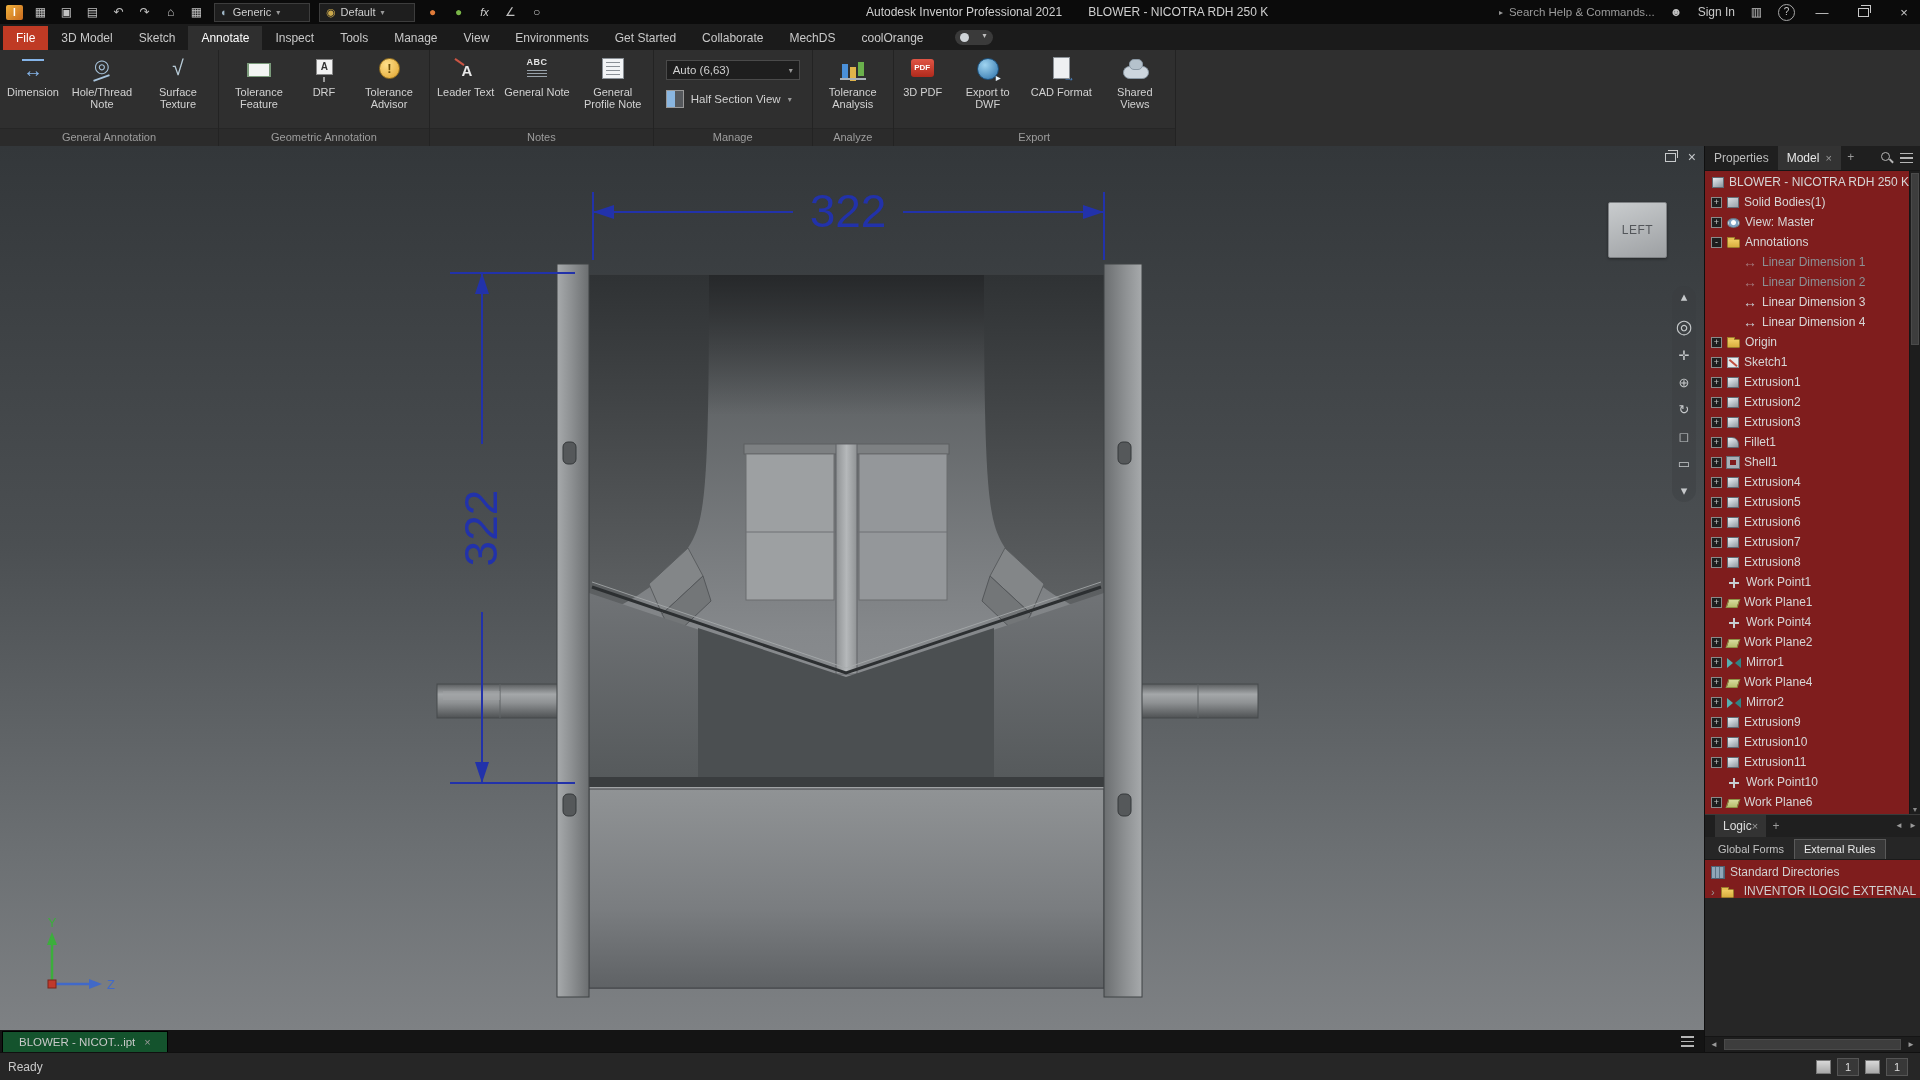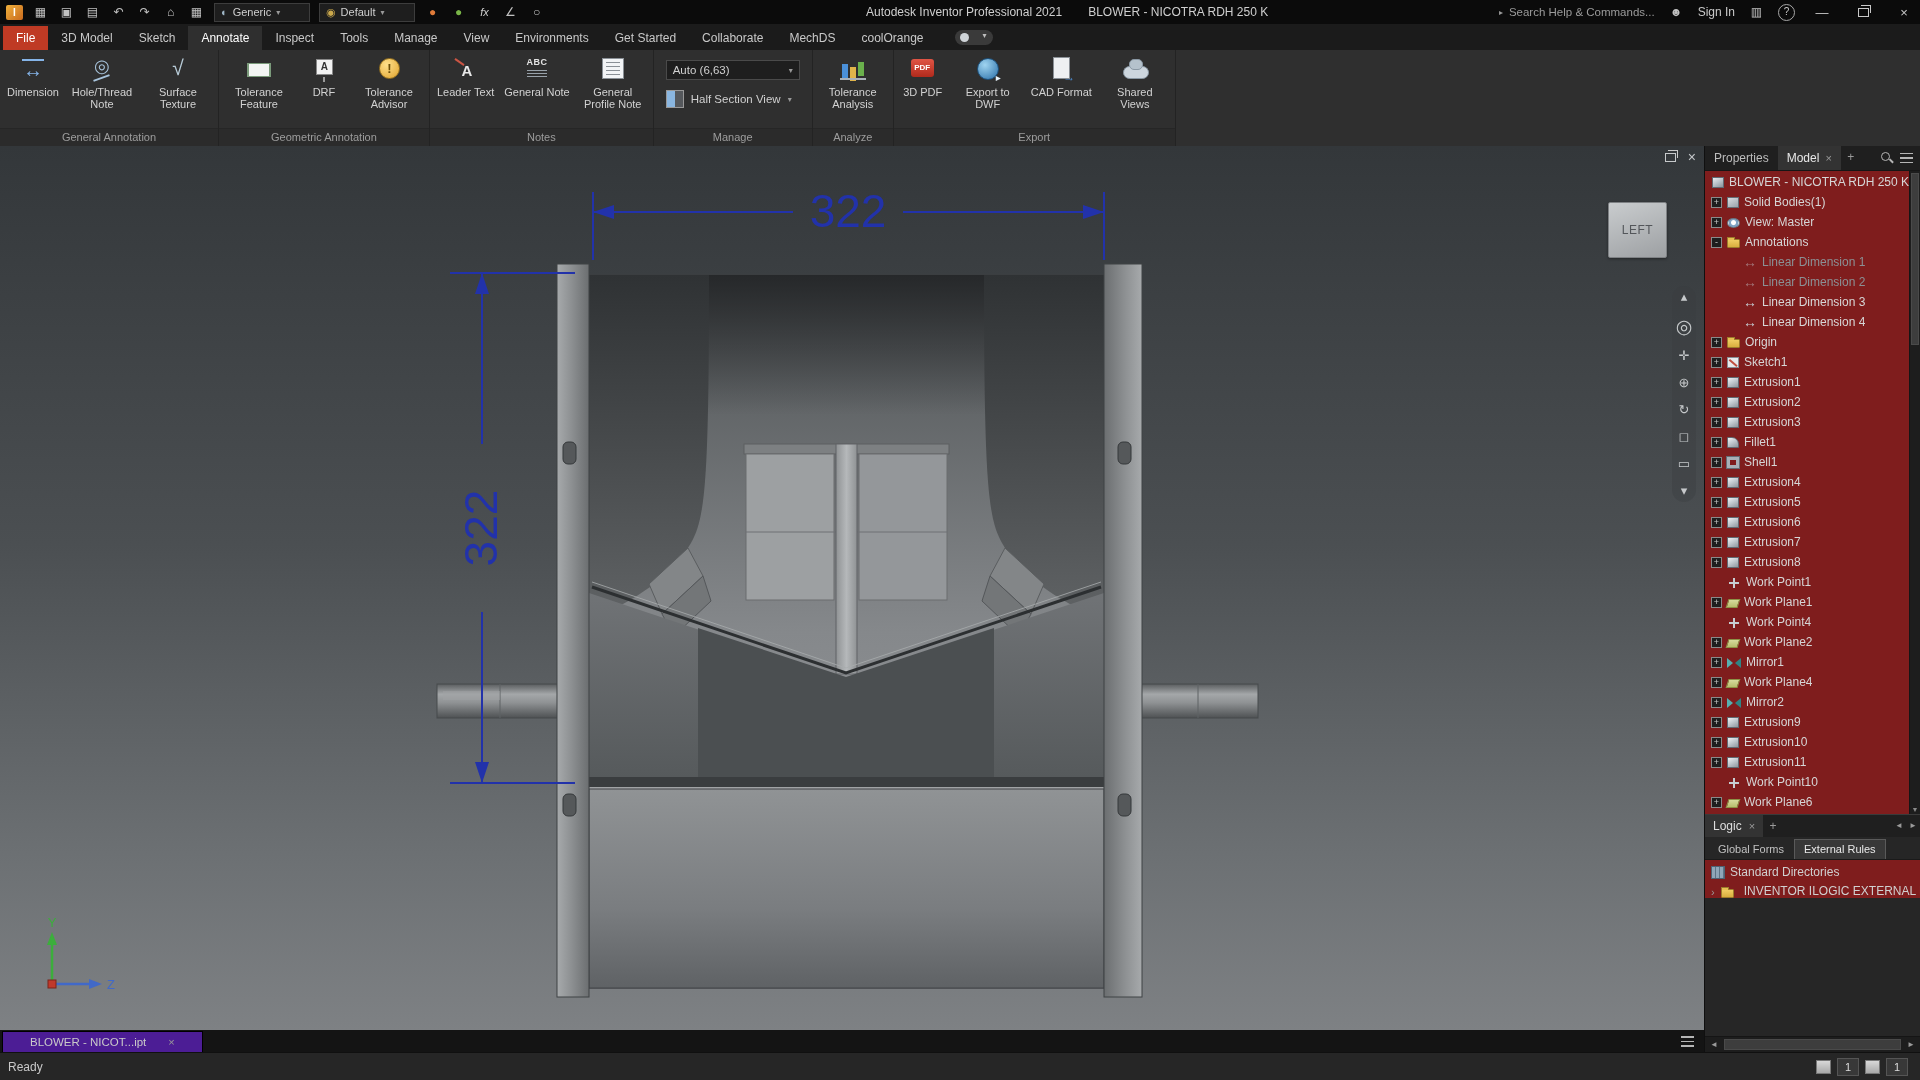--- a/index.html
+++ b/index.html
@@ -123,35 +123,35 @@
   .ticon.workpoint::after{content:"";position:absolute;left:6px;top:2px;width:2px;height:10px;background:#c8ced2;}
   .ticon.workplane{background:linear-gradient(#d6db9e,#b8bf6e);border:1px solid #8c9246;width:12px;height:9px;transform:skewX(-18deg);margin-top:3px;}
   .ticon.mirror::before{content:"";position:absolute;left:0;top:2px;border-top:5px solid transparent;border-bottom:5px solid transparent;border-left:6px solid #56b0b0;}
   .ticon.mirror::after{content:"";position:absolute;right:0;top:2px;border-top:5px solid transparent;border-bottom:5px solid transparent;border-right:6px solid #2f8484;}
 
   .vscroll{position:absolute;right:0;top:0;width:10px;height:100%;background:#1d1d1d;border-left:1px solid #151515;}
   .vthumb{position:absolute;left:1px;right:1px;top:2px;height:170px;background:#3d3d3d;border:1px solid #4a4a4a;}
   .vdown{position:absolute;bottom:1px;left:0;right:0;text-align:center;font-size:7px;color:#8a8a8a;}
 
   .logic-tabsbar{height:22px;background:#1f1f1f;display:flex;align-items:stretch;border-top:1px solid #3a3a3a;flex:none;}
-  .logic-tab{padding:0 8px;background:#333;line-height:21px;font-size:12px;color:#ddd;display:flex;gap:7px;align-items:center;}
+  .logic-tab{padding:0 8px;background:#333;line-height:21px;font-size:12px;color:#ddd;display:flex;align-items:center;margin-left:10px;}
   .arr{width:14px;text-align:center;line-height:21px;font-size:8px;color:#9a9a9a;}
   .subtabs{height:22px;background:#262626;display:flex;align-items:flex-end;padding-left:3px;border-bottom:1px solid #1a1a1a;flex:none;}
   .subtab{padding:0 9px;font-size:11px;line-height:19px;color:#c0c0c0;border:1px solid transparent;border-bottom:none;white-space:nowrap;}
   .subtab.active{background:#383838;border-color:#5a5a5a;color:#e8e8e8;margin-top:36px;}
   .logic-row{display:flex;align-items:flex-end;height:19px;font-size:12px;color:#d0d0d0;padding-left:6px;gap:5px;white-space:nowrap;overflow:hidden;flex:none;}
   .chev{color:#9a9a9a;font-size:11px;width:8px;}
   .ic-dirs{width:12px;height:11px;background:repeating-linear-gradient(90deg,#8fa6b8 0 3px,#5d7486 3px 4px);border:1px solid #4d6375;flex:none;}
   .logic-fill{flex:1;background:#262626;}
   .hscroll{height:15px;background:#1d1d1d;display:flex;align-items:center;padding:0 2px;border-top:1px solid #151515;flex:none;}
   .hthumb{flex:1;height:9px;background:#3d3d3d;border:1px solid #4a4a4a;margin:0 3px;}
 
   
   .doctabs{position:absolute;left:0;top:1030px;width:1704px;height:22px;background:#141414;display:flex;align-items:flex-end;}
-  .dtab{height:21px;line-height:20px;background:#4c1d95;color:#c9c9c9;font-size:11.5px;padding:0 27px;display:flex;gap:22px;align-items:center;border:1px solid #000;border-bottom:none;margin-left:2px;box-sizing:border-box;}
+  .dtab{height:21px;line-height:20px;background:#14532d;color:#c9c9c9;font-size:11.5px;padding:0 16px;display:flex;gap:9px;align-items:center;border:1px solid #000;border-bottom:none;margin-left:2px;box-sizing:border-box;}
   .dtab-x{color:#9a9a9a;font-size:11px;}
   .dt-menu{position:absolute;right:10px;bottom:5px;width:13px;height:11px;background:repeating-linear-gradient(#b5b5b5 0 1.5px,transparent 1.5px 4.5px);}
   .statusbar{position:absolute;left:0;top:1052px;width:1920px;height:28px;background:#262626;border-top:1px solid #101010;display:flex;align-items:center;font-size:12px;color:#c9c9c9;box-sizing:border-box;}
   .sb-ready{padding-left:8px;}
   .sb-right{margin-left:auto;display:flex;align-items:center;gap:6px;padding-right:12px;}
   .sb-ic{width:13px;height:12px;background:linear-gradient(#d8d8d8,#a8a8a8);border:1px solid #777;flex:none;}
   .sb-num{min-width:10px;padding:0 5px;height:16px;line-height:16px;background:#383838;border:1px solid #555;font-size:11px;color:#ddd;text-align:center;}
 </style>
 </head>
 <body>

